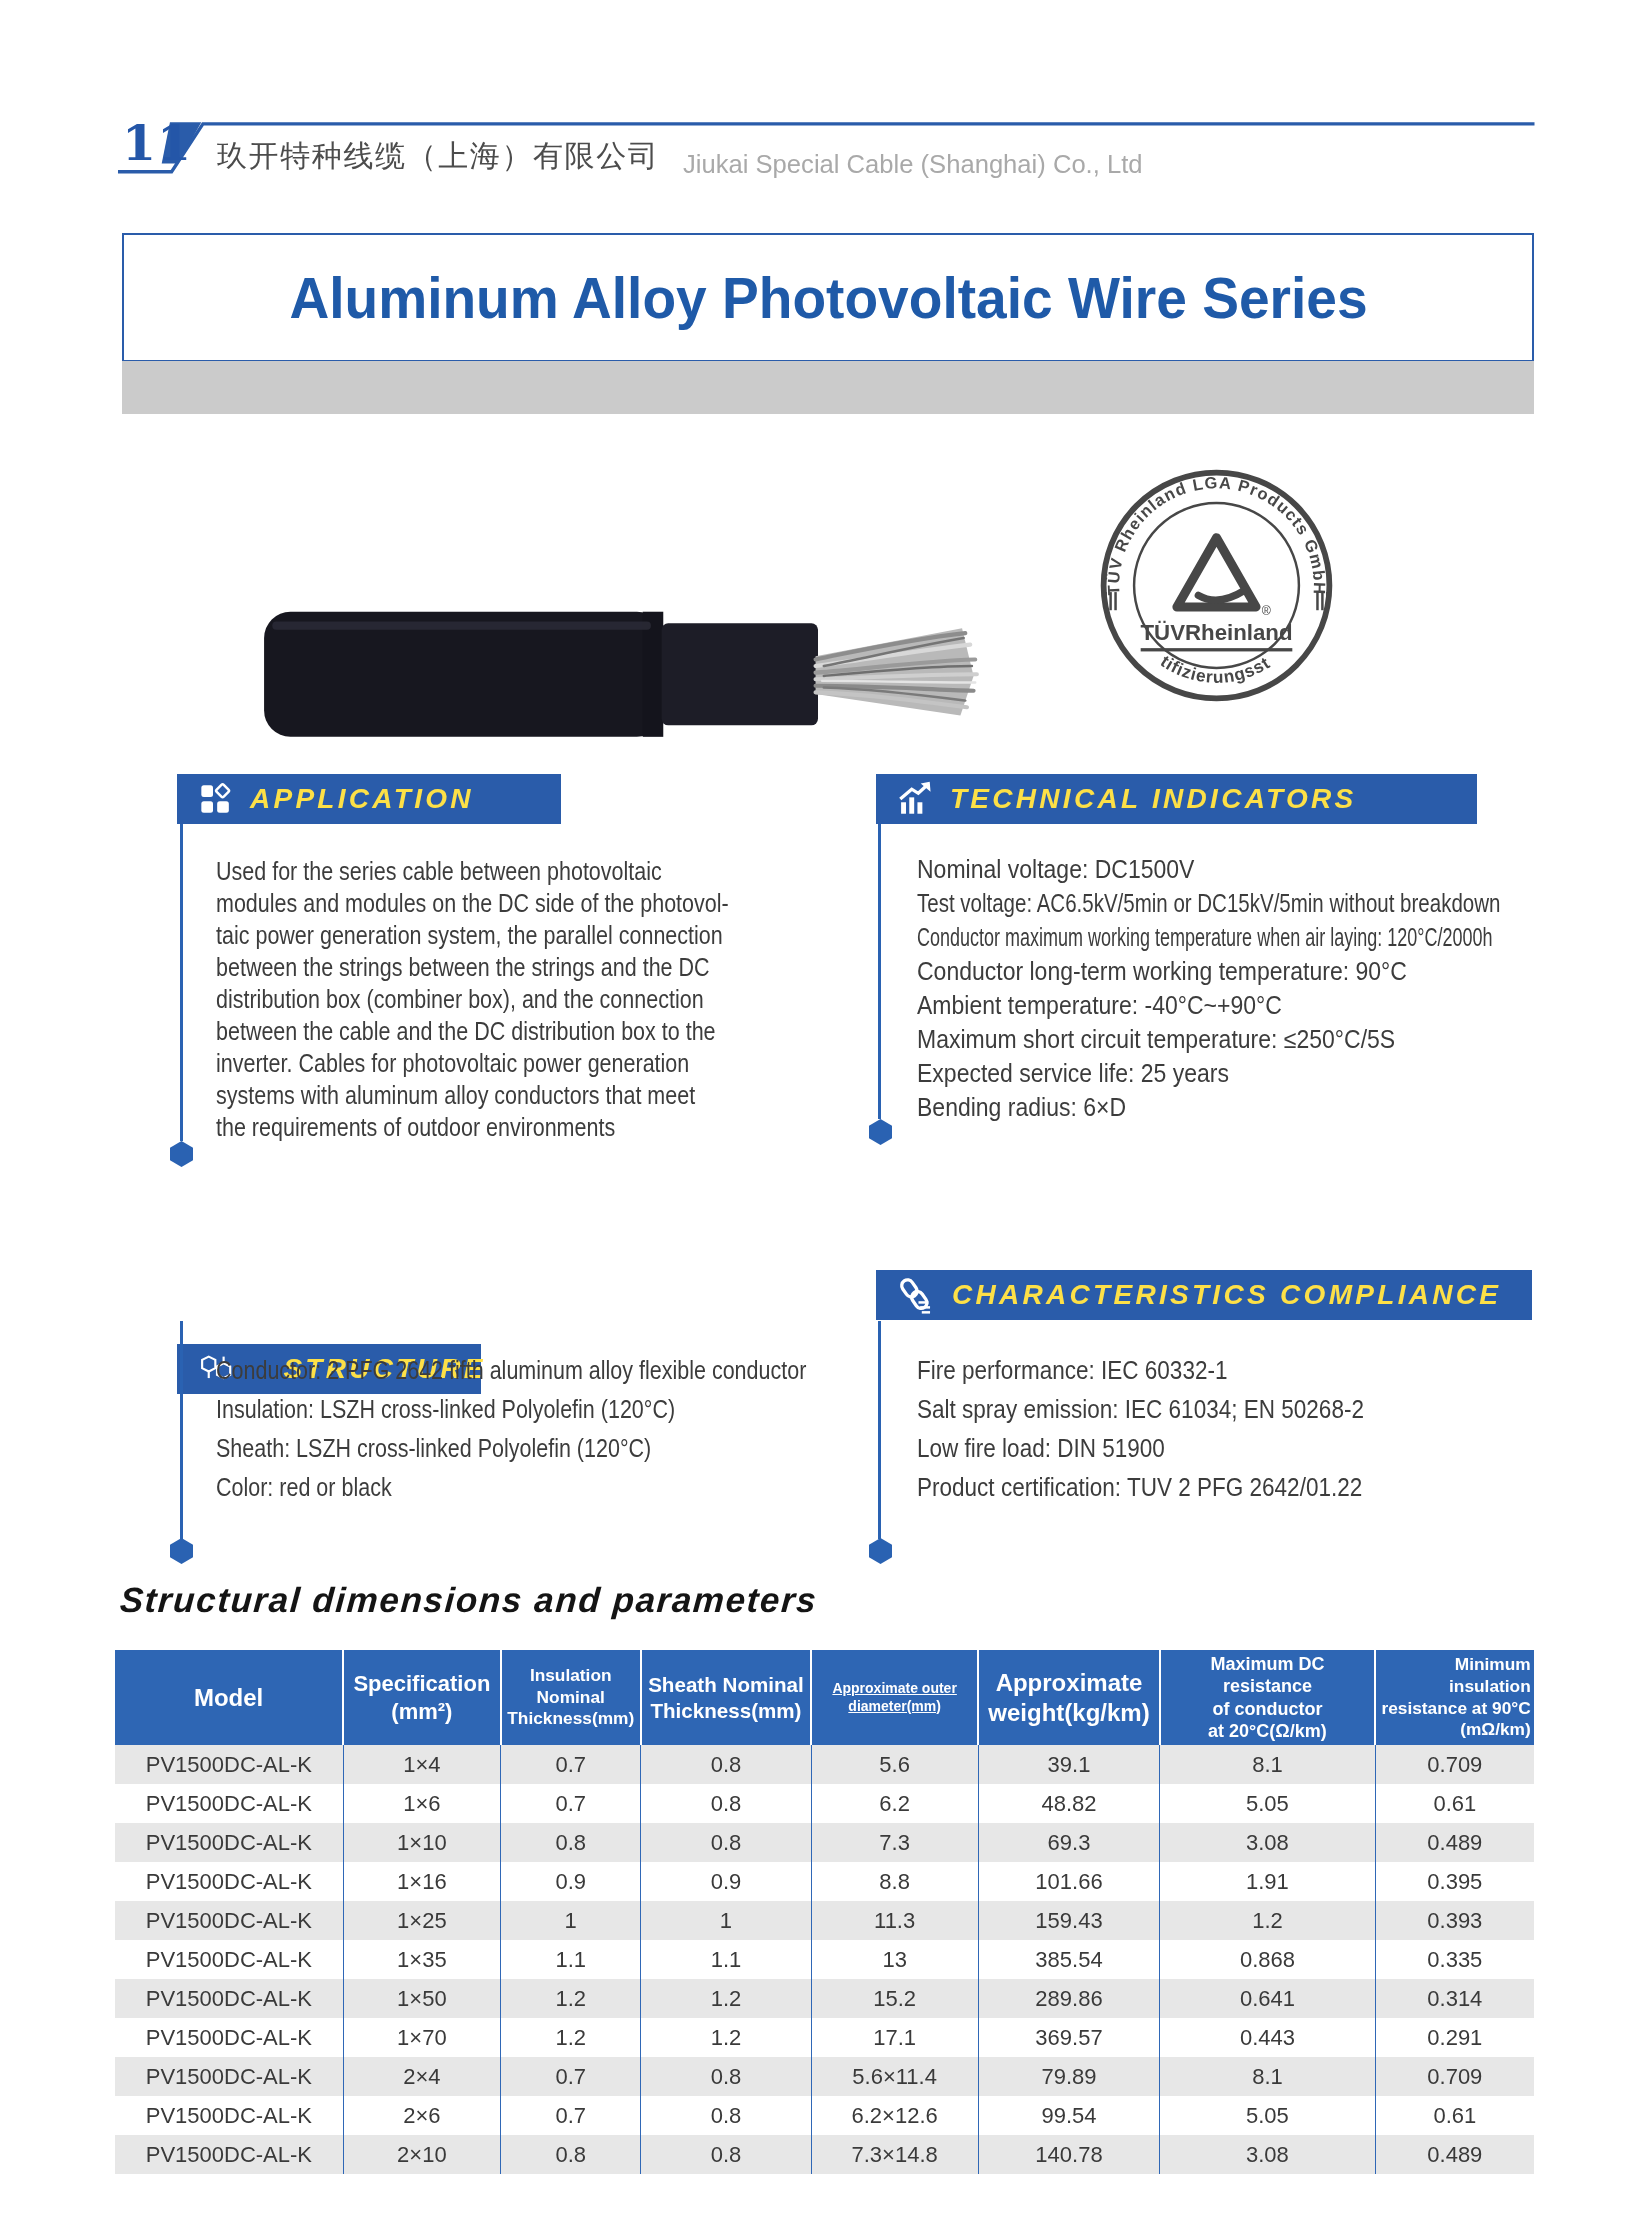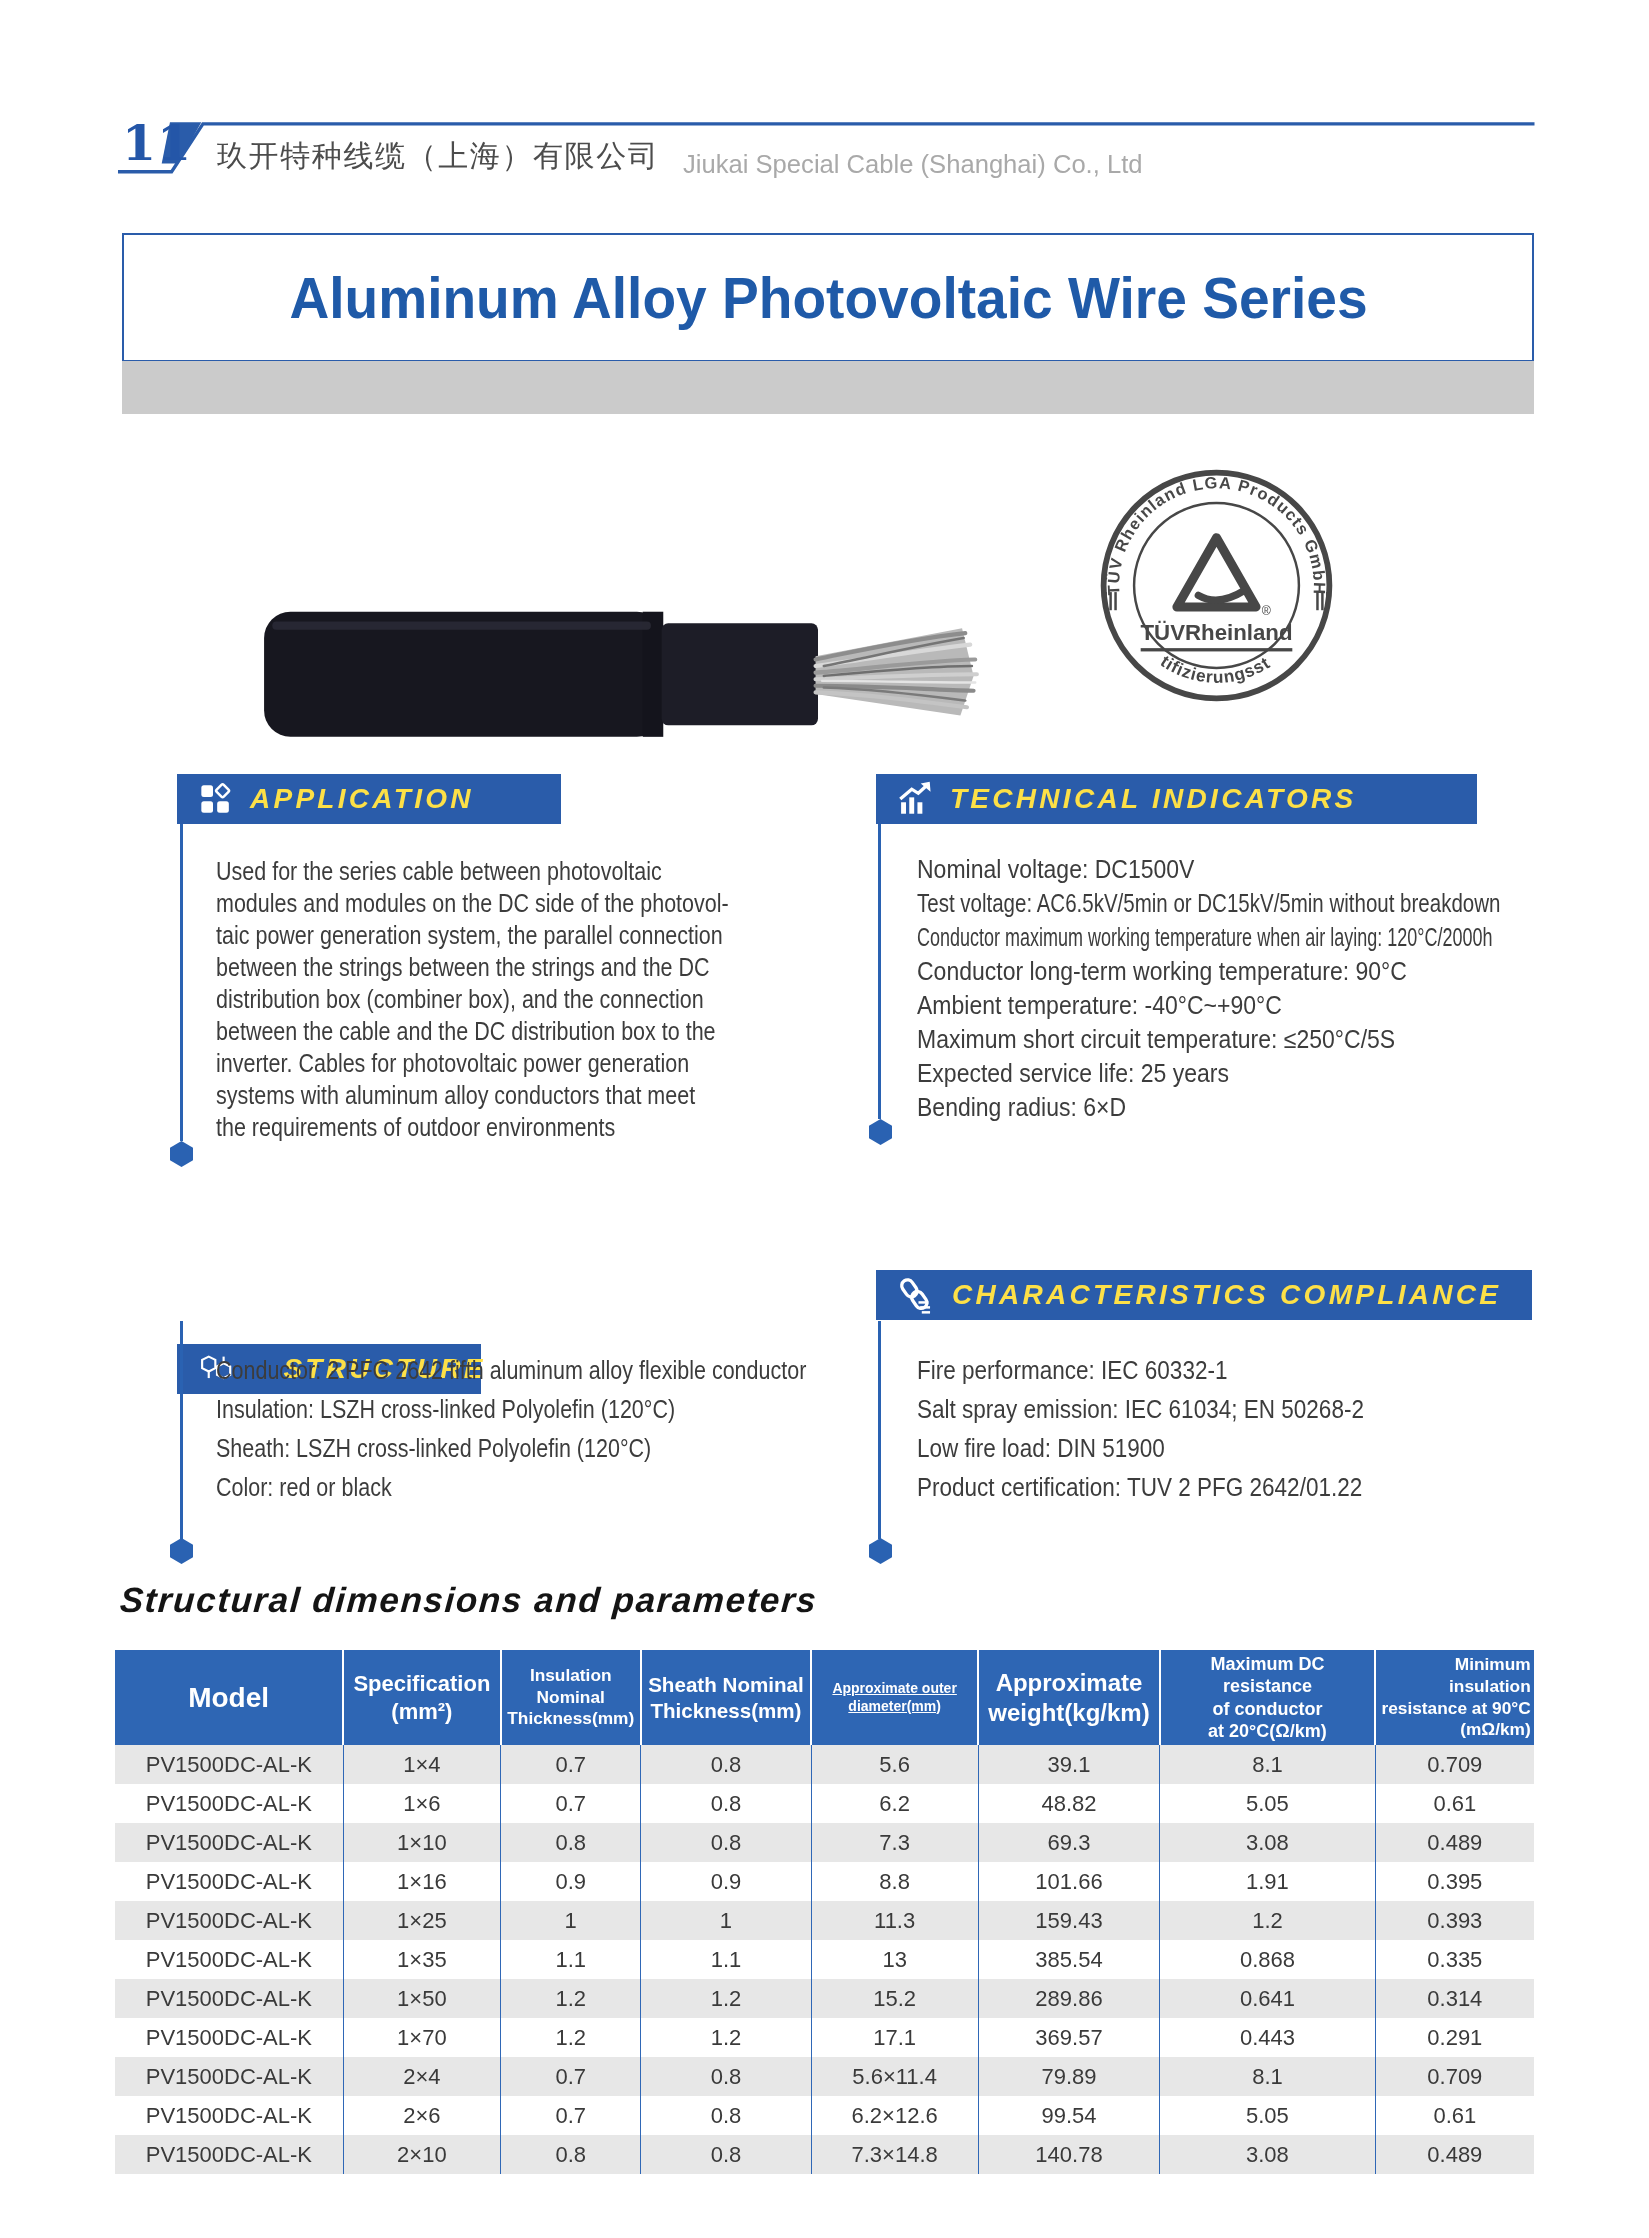--- a/index.html
+++ b/index.html
@@ -56,21 +56,21 @@
   #struct-lines .bline { transform:scaleX(.84); }
   #comp-lines { left:917px; top:1351px; font-size:25.6px; line-height:39px; }
   #comp-lines .bline { transform:scaleX(.88); }
 
   
   .table-title { position:absolute; left:120px; top:1580px; font-size:35px; font-weight:bold; font-style:italic; color:#141414; letter-spacing:1.6px; transform:skewX(-4deg); transform-origin:left; white-space:nowrap; }
   .params { position:absolute; left:115px; top:1650px; width:1419px; border-collapse:collapse; table-layout:fixed; }
   .params thead tr { height:95px; }
   .params th { background:#2e66b4; color:#fff; font-weight:bold; text-align:center; vertical-align:middle; white-space:pre-line; padding:0 3.3px; line-height:1.25; }
   .params th + th { border-left:2.5px solid #ffffff; }
-  .params th.c0 { width:16.1%; font-size:28px; }
+  .params th.c0 { width:16.1%; font-size:24px; }
   .params th.c1 { width:11.1%; font-size:22px; }
   .params th.c2 { width:9.9%;  font-size:17.3px; }
   .params th.c3 { width:12.0%; font-size:20.6px; }
   .params th.c4 { width:11.8%; font-size:14px;text-decoration:underline; }
   .params th.c5 { width:12.8%; font-size:24px; }
   .params th.c6 { width:15.2%; font-size:18px; }
   .params th.c7 { width:11.2%; font-size:17.3px;text-align:right; }
   .params tbody tr { height:39px; }
   .params tbody tr:nth-child(odd) { background:#e7e7e7; }
   .params tbody tr:nth-child(even) { background:#ffffff; }

